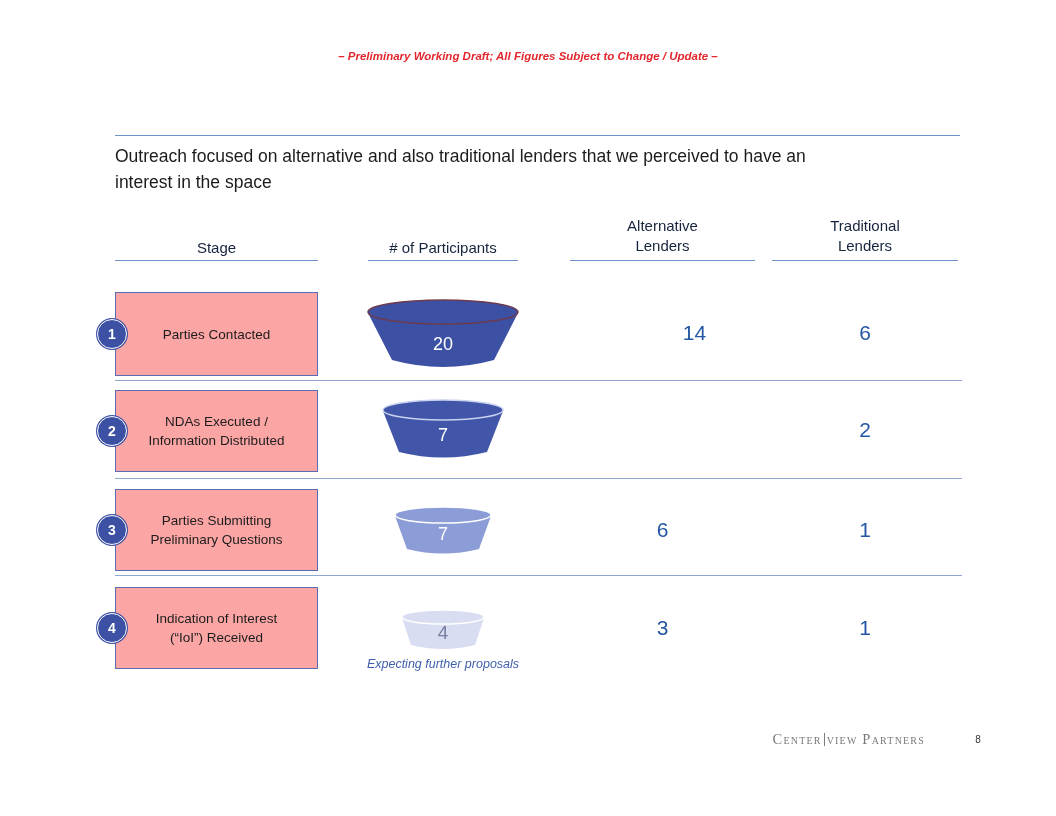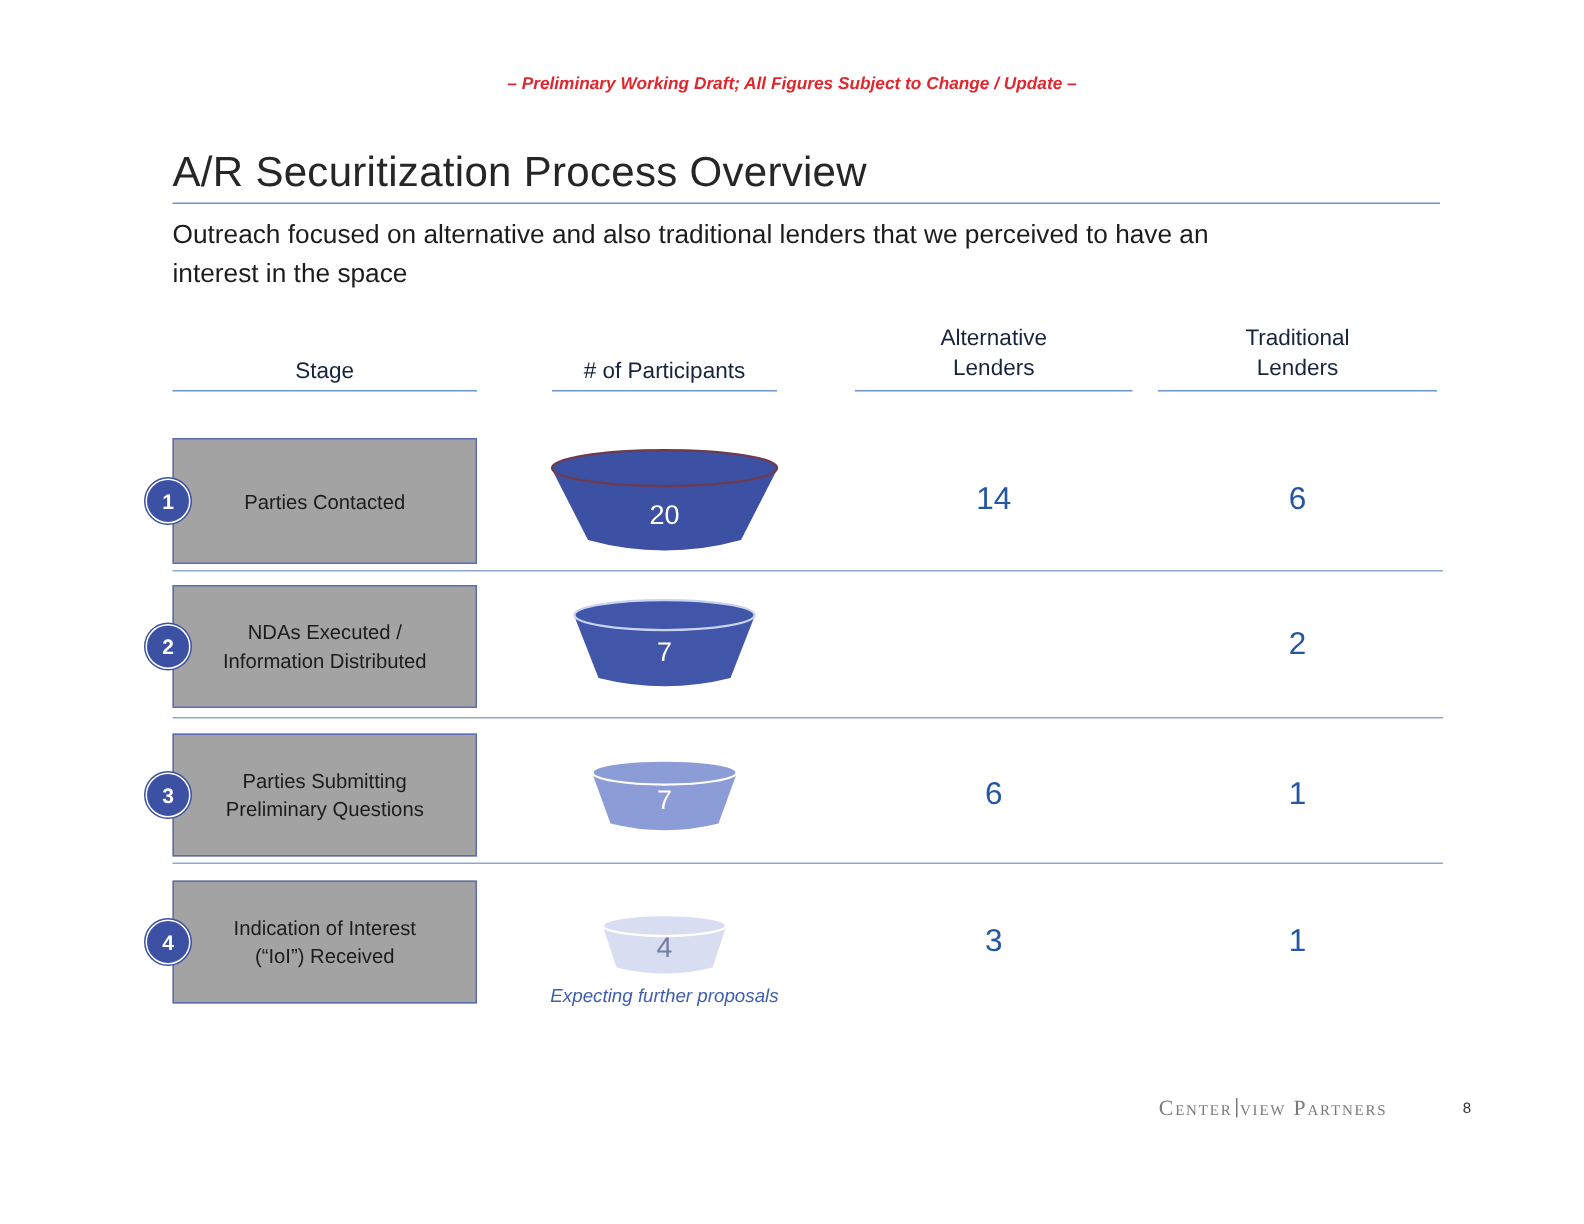--- a/index.html
+++ b/index.html
@@ -25,21 +25,21 @@
 
   .col-header {
     color:#16243D; font-size:15px; font-weight:normal; text-align:center; line-height:20px;
     white-space:pre-line;
   }
   .header-rule { height:1px; background:#6F93C9; top:260px; }
 
   .row-sep { left:115px; width:847px; height:1px; background:#8FA8CE; }
 
   .stage-box {
-    left:115px; width:203px; background:#a3a3a3; border:1px solid #5A6CB5;
+    left:115px; width:203px; background:#fca5a5; border:1px solid #5A6CB5;
     display:flex; align-items:center; justify-content:center; box-sizing:border-box;
   }
   .stage-label {
     color:#1c1c1c; font-size:13.5px; text-align:center; line-height:19px; white-space:pre-line;
     padding:0 6px;
   }
   .badge {
     left:97px; width:30px; height:30px; border-radius:50%;
     background:#3C50A4; border:1.5px solid #ffffff; box-sizing:border-box;
     box-shadow:0 0 0 1px #3C50A4;
@@ -74,21 +74,20 @@
   }
   .page-number { top:734px; left:968px; width:20px; text-align:center; color:#333333; font-size:10px; }
 </style>
 </head>
 <body>
 
 <div class="slide">
 
   <div class="abs disclaimer">– Preliminary Working Draft; All Figures Subject to Change / Update –</div>
 
-  <div class="abs page-title">A/R Securitization Process Overview</div>
   <div class="abs title-rule"></div>
   <div class="abs col-header" style="top:238px; left:115px; width:203px;">Stage</div>
 
   <div class="abs subtitle">Outreach focused on alternative and also traditional lenders that we perceived to have an
 interest in the space</div>
   <div class="abs col-header" style="top:238px; left:343px; width:200px;"># of Participants</div>
   <div class="abs col-header" style="top:216px; left:570px; width:185px;">Alternative
 Lenders</div>
   <div class="abs col-header" style="top:216px; left:772px; width:186px;">Traditional
 Lenders</div>
@@ -104,21 +103,21 @@
   <div class="abs badge" style="top:319px;">
     <span>1</span>
   </div>
   <div class="funnel" style="left:365px; top:297px; width:156px; height:78px;">
     <svg width="156" height="78" viewBox="0 0 156 78">
       <path d="M3,16 L27,63 Q78,77 129,63 L153,16 Z" fill="#3C50A4"></path>
       <ellipse cx="78" cy="15" rx="75" ry="12" stroke-width="1.5" stroke="#6E3B4E" fill="#3C50A4"></ellipse>
     </svg>
     <span class="funnel-num" style="top:60%; color:#FFFFFF;">20</span>
   </div>
-  <div class="abs value-cell" style="top:320px; left:570px; width:185px;">14</div>
+  <div class="abs value-cell" style="top:320px; left:602px; width:185px;">14</div>
   <div class="abs value-cell" style="top:320px; left:772px; width:186px;">6</div>
   <div class="abs row-sep" style="top:380px;"></div>
 
   <div class="abs stage-box" style="top:390px; height:82px;">
     <span class="stage-label">NDAs Executed /
 Information Distributed</span>
   </div>
   <div class="abs badge" style="top:416px;">
     <span>2</span>
   </div>

